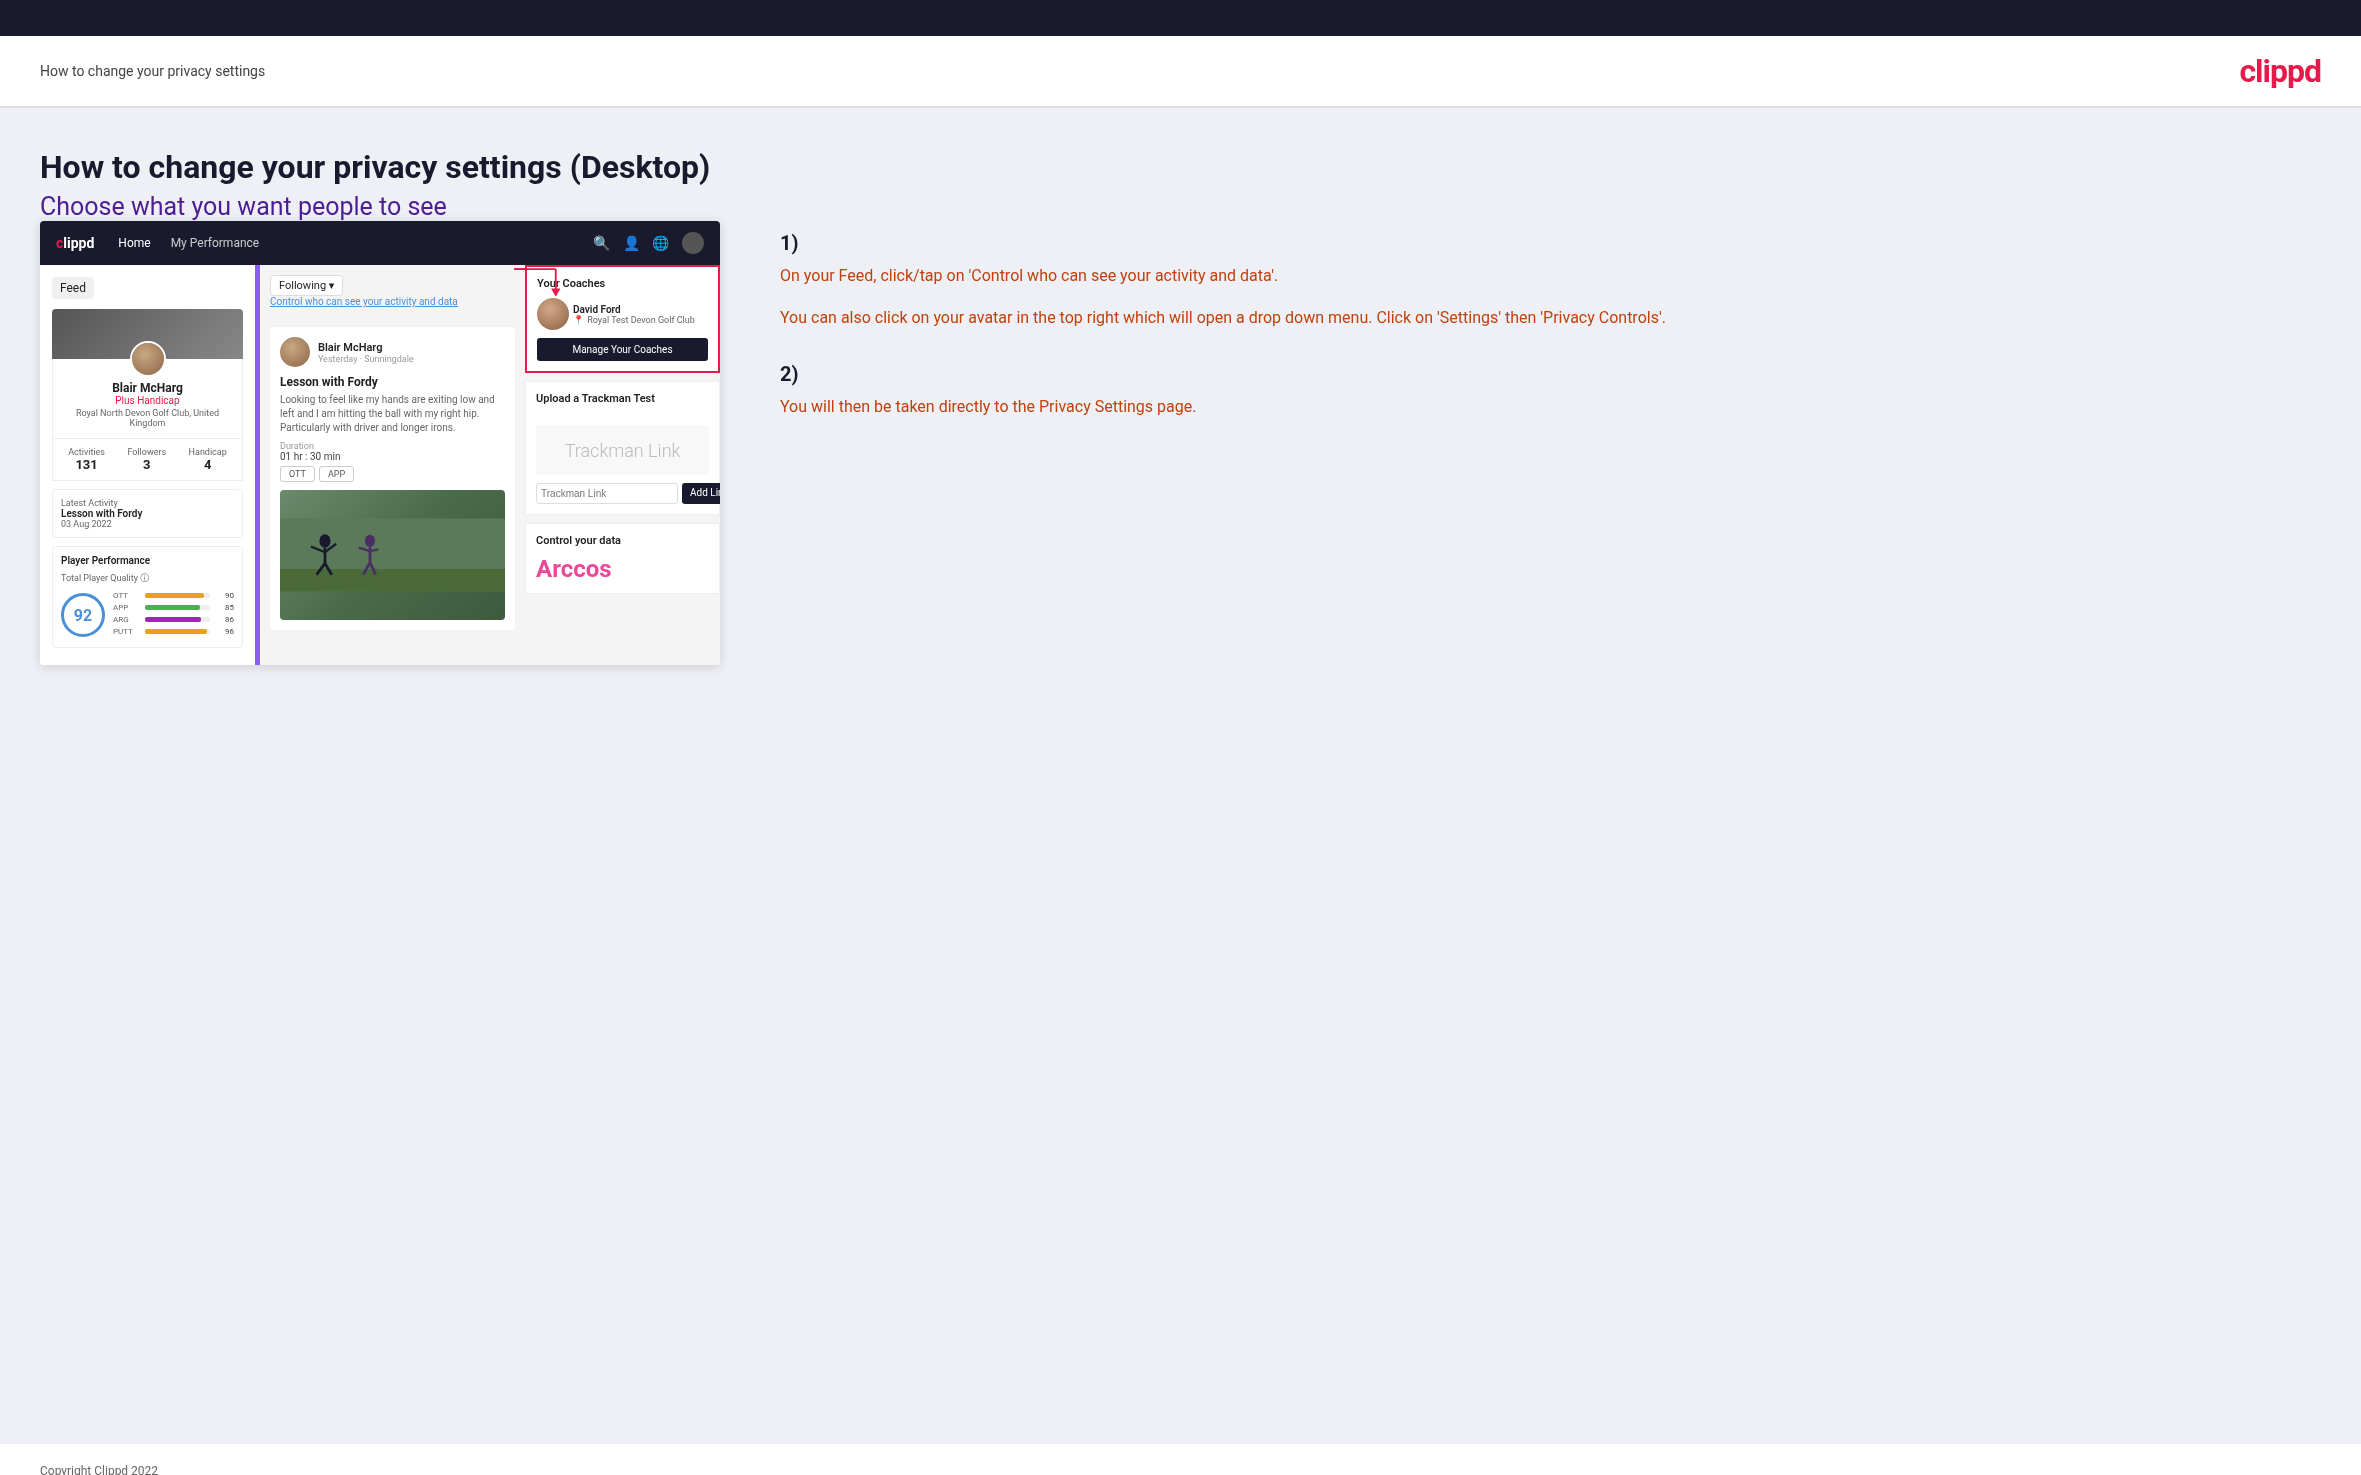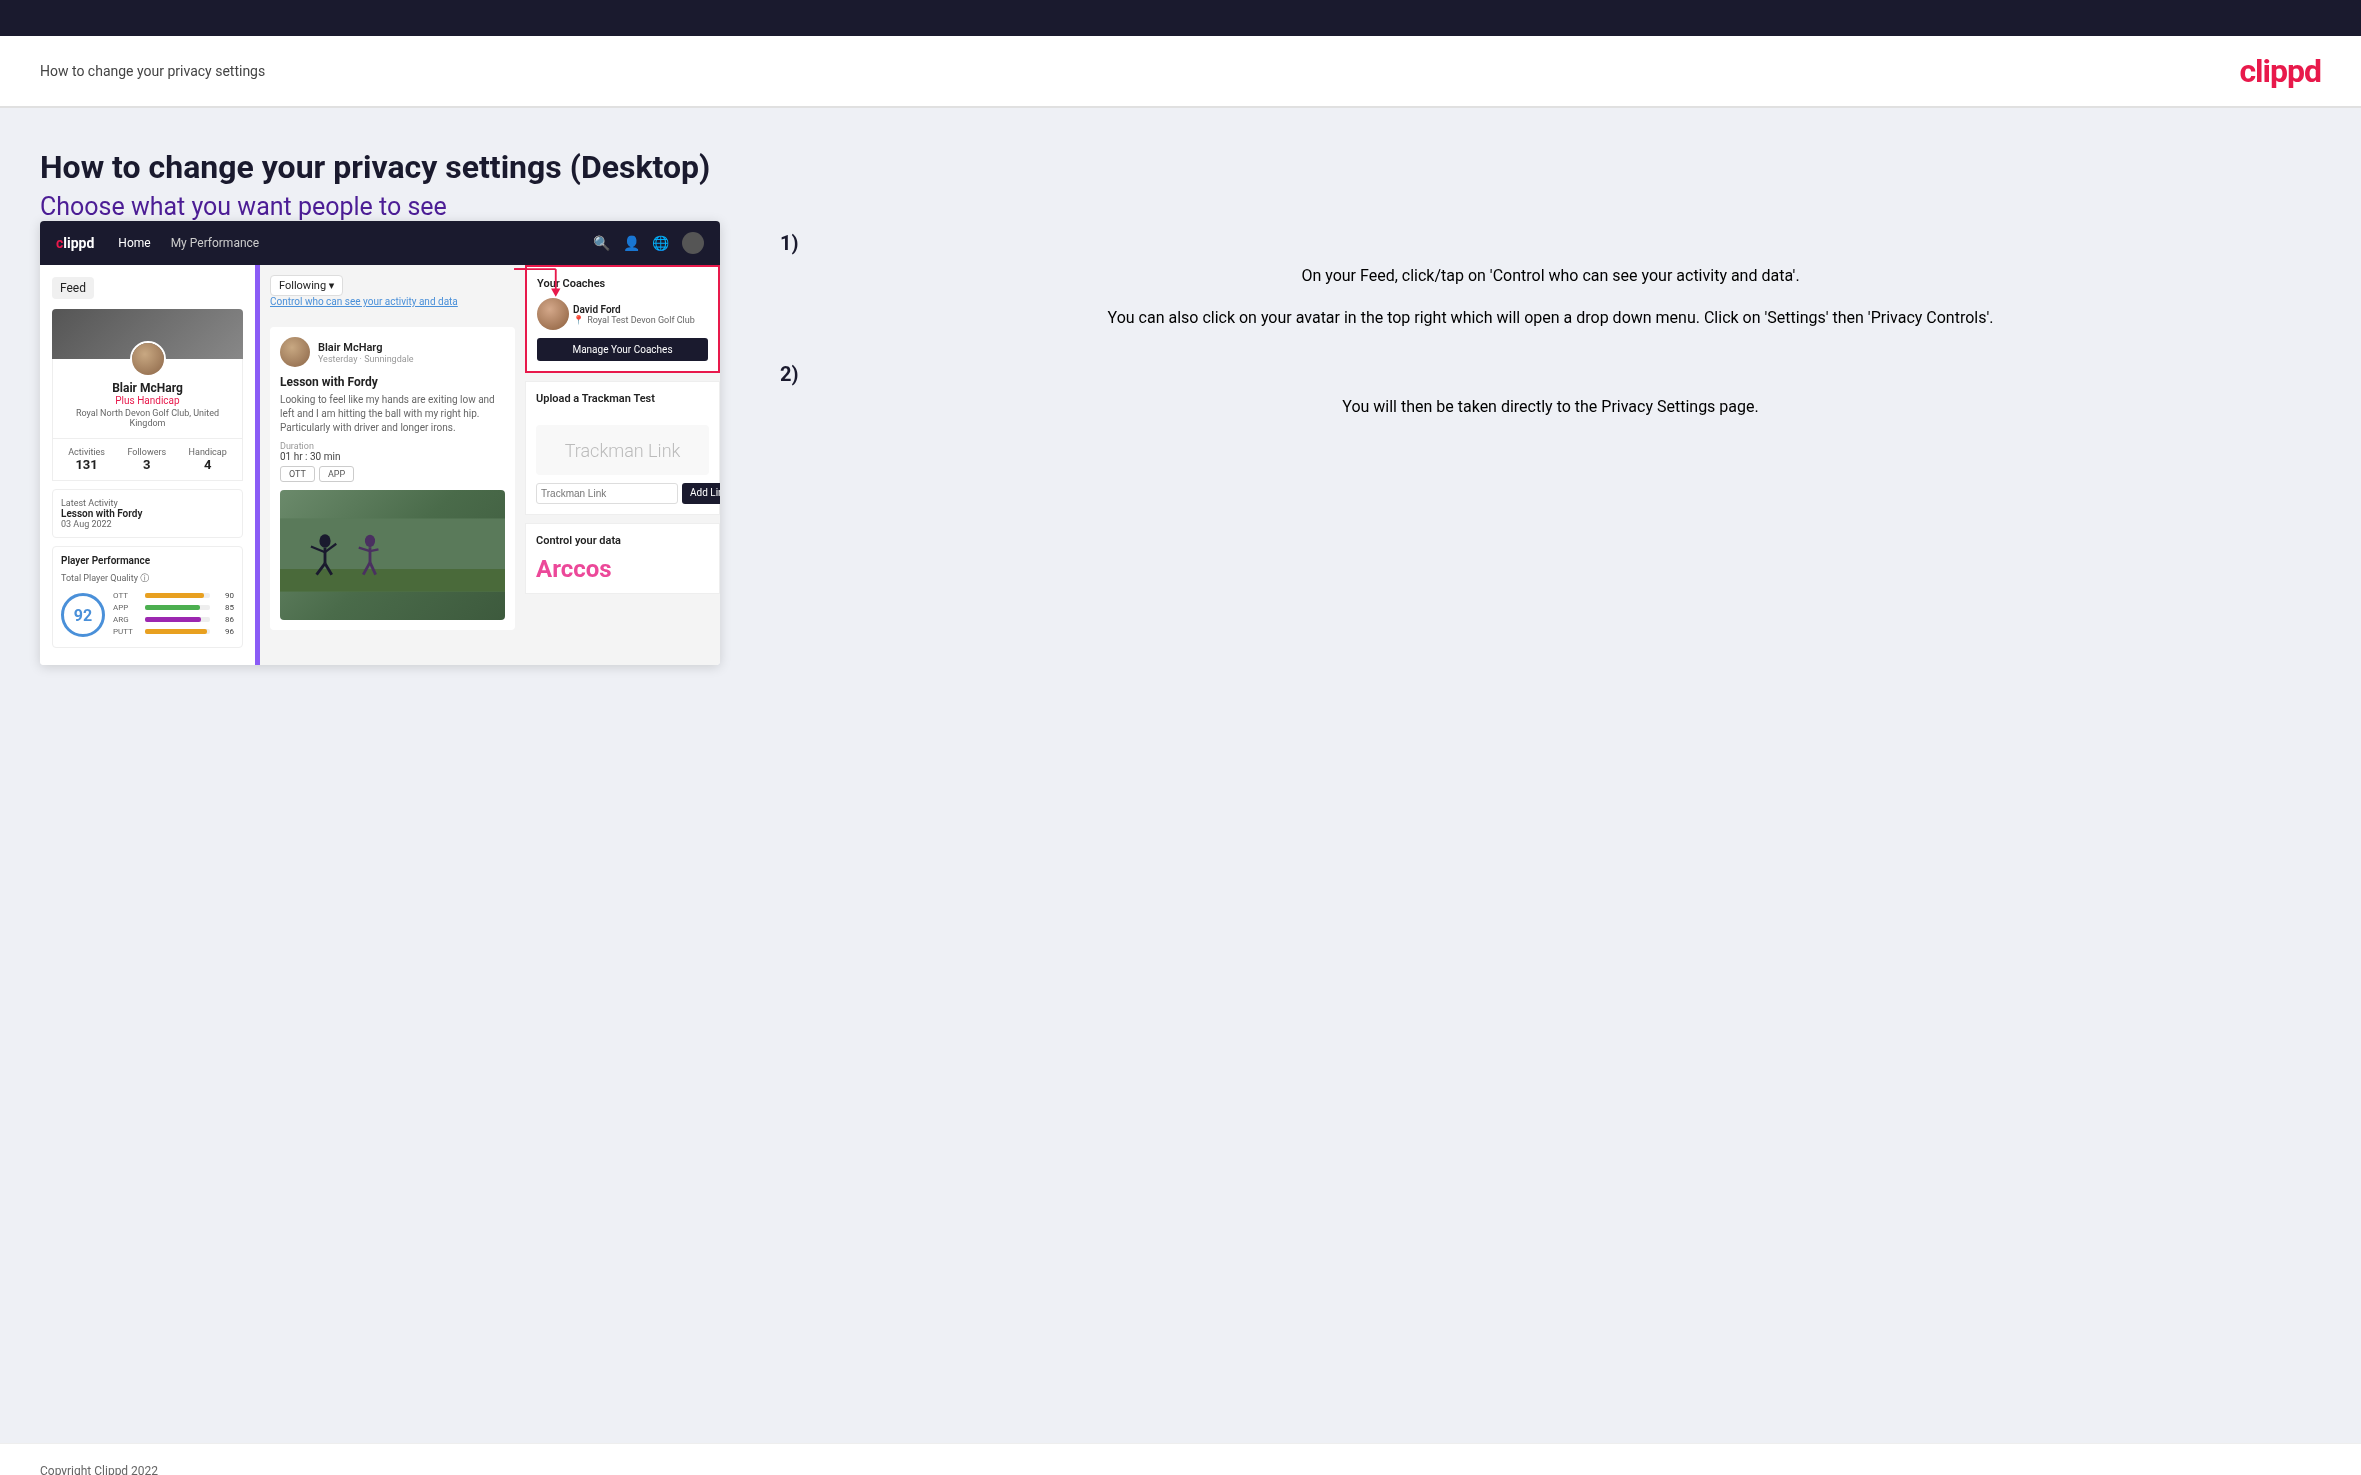--- a/index.html
+++ b/index.html
@@ -386,23 +386,22 @@
       margin-bottom: 32px;
     }
     .step-num {
       font-size: 20px;
       font-weight: 700;
       color: #1a1a2e;
       margin-bottom: 8px;
     }
     .step-text {
       font-size: 16px;
-      color: #000000;
+      color: #c2410c;
       line-height: 1.6;
-      text-align: center;
     }
 
     
     .site-footer {
       padding: 20px 40px;
       font-size: 12px;
       color: #666;
       border-top: 1px solid #eee;
       background: #fff;
     }

